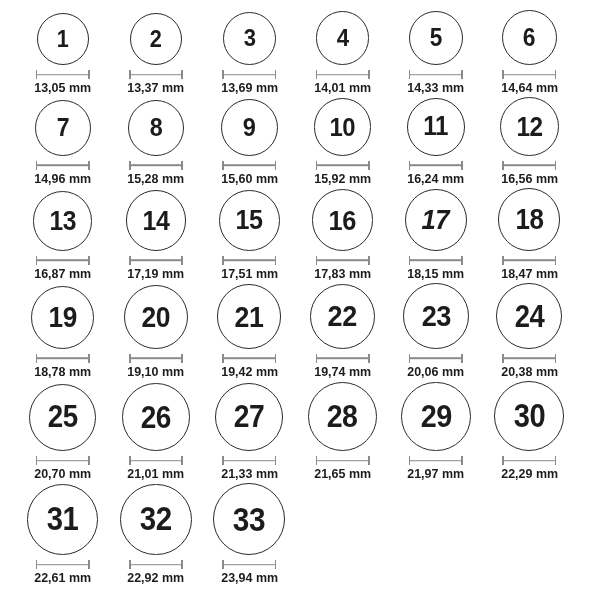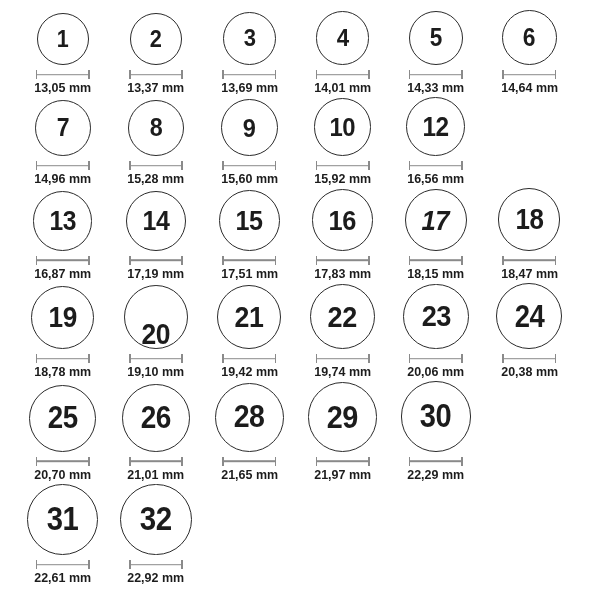--- a/index.html
+++ b/index.html
@@ -156,20 +156,31 @@
           <span class="num" style="font-size: 26.5px;">10</span>
         </div>
         <div class="measure">
           <span class="bar"></span>
           <span class="tick left"></span>
           <span class="tick right"></span>
         </div>
         <div class="mm">15,92 mm</div>
       </div>
       <div class="cell">
+        <div class="circle" style="width: 58.25px; height: 58.25px;">
+          <span class="num" style="font-size: 26.8px;">11</span>
+        </div>
+        <div class="measure">
+          <span class="bar"></span>
+          <span class="tick left"></span>
+          <span class="tick right"></span>
+        </div>
+        <div class="mm">16,24 mm</div>
+      </div>
+      <div class="cell">
         <div class="circle" style="width: 58.875px; height: 58.875px;">
           <span class="num" style="font-size: 27.1px;">12</span>
         </div>
         <div class="measure">
           <span class="bar"></span>
           <span class="tick left"></span>
           <span class="tick right"></span>
         </div>
         <div class="mm">16,56 mm</div>
       </div>
@@ -248,21 +259,21 @@
           <span class="num" style="font-size: 29.1px;">19</span>
         </div>
         <div class="measure">
           <span class="bar"></span>
           <span class="tick left"></span>
           <span class="tick right"></span>
         </div>
         <div class="mm">18,78 mm</div>
       </div>
       <div class="cell">
-        <div class="circle" style="width: 63.875px; height: 63.875px; align-items: flex-end;">
+        <div class="circle" style="width: 63.875px; height: 63.875px;">
           <span class="num" style="font-size: 29.4px;">20</span>
         </div>
         <div class="measure">
           <span class="bar"></span>
           <span class="tick left"></span>
           <span class="tick right"></span>
         </div>
         <div class="mm">19,10 mm</div>
       </div>
       <div class="cell">
@@ -327,20 +338,31 @@
           <span class="num" style="font-size: 31.1px;">26</span>
         </div>
         <div class="measure">
           <span class="bar"></span>
           <span class="tick left"></span>
           <span class="tick right"></span>
         </div>
         <div class="mm">21,01 mm</div>
       </div>
       <div class="cell">
+        <div class="circle" style="width: 68.25px; height: 68.25px;">
+          <span class="num" style="font-size: 31.4px;">27</span>
+        </div>
+        <div class="measure">
+          <span class="bar"></span>
+          <span class="tick left"></span>
+          <span class="tick right"></span>
+        </div>
+        <div class="mm">21,33 mm</div>
+      </div>
+      <div class="cell">
         <div class="circle" style="width: 68.875px; height: 68.875px;">
           <span class="num" style="font-size: 31.7px;">28</span>
         </div>
         <div class="measure">
           <span class="bar"></span>
           <span class="tick left"></span>
           <span class="tick right"></span>
         </div>
         <div class="mm">21,65 mm</div>
       </div>
@@ -382,15 +404,26 @@
       <div class="cell">
         <div class="circle" style="width: 71.375px; height: 71.375px; align-items: center;">
           <span class="num" style="font-size: 32.8px;">32</span>
         </div>
         <div class="measure">
           <span class="bar"></span>
           <span class="tick left"></span>
           <span class="tick right"></span>
         </div>
         <div class="mm">22,92 mm</div>
+      </div>
+      <div class="cell">
+        <div class="circle" style="width: 72px; height: 72px;">
+          <span class="num" style="font-size: 33.1px;">33</span>
+        </div>
+        <div class="measure">
+          <span class="bar"></span>
+          <span class="tick left"></span>
+          <span class="tick right"></span>
+        </div>
+        <div class="mm">23,94 mm</div>
       </div>
     </div>
   </div>
 
 </body></html>

